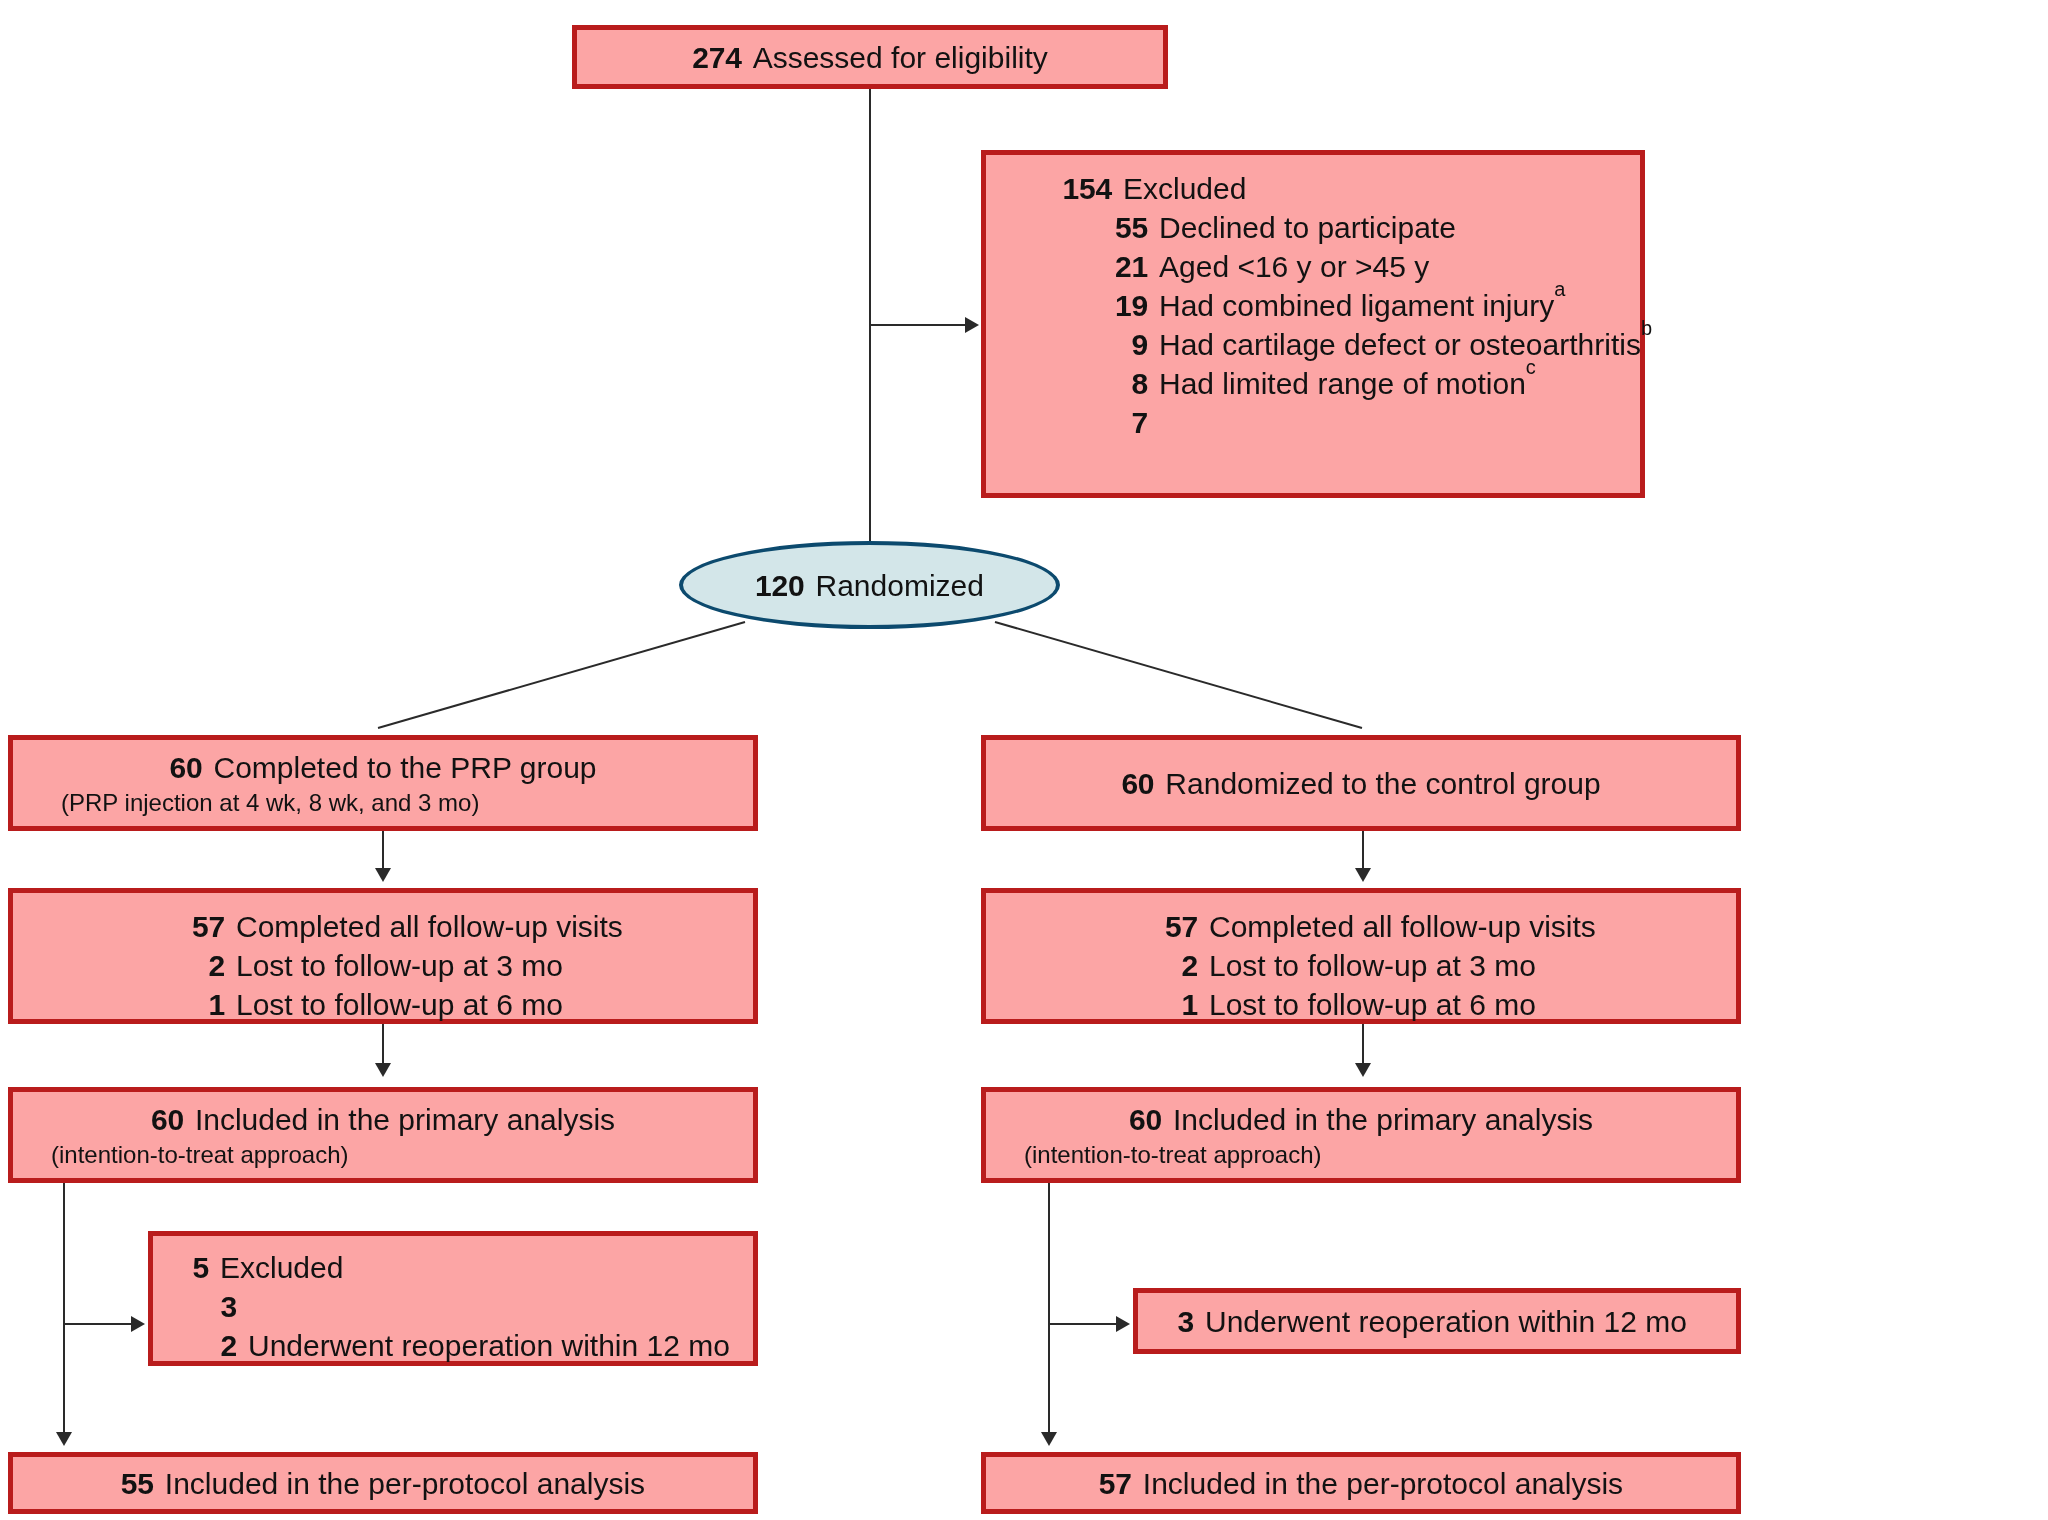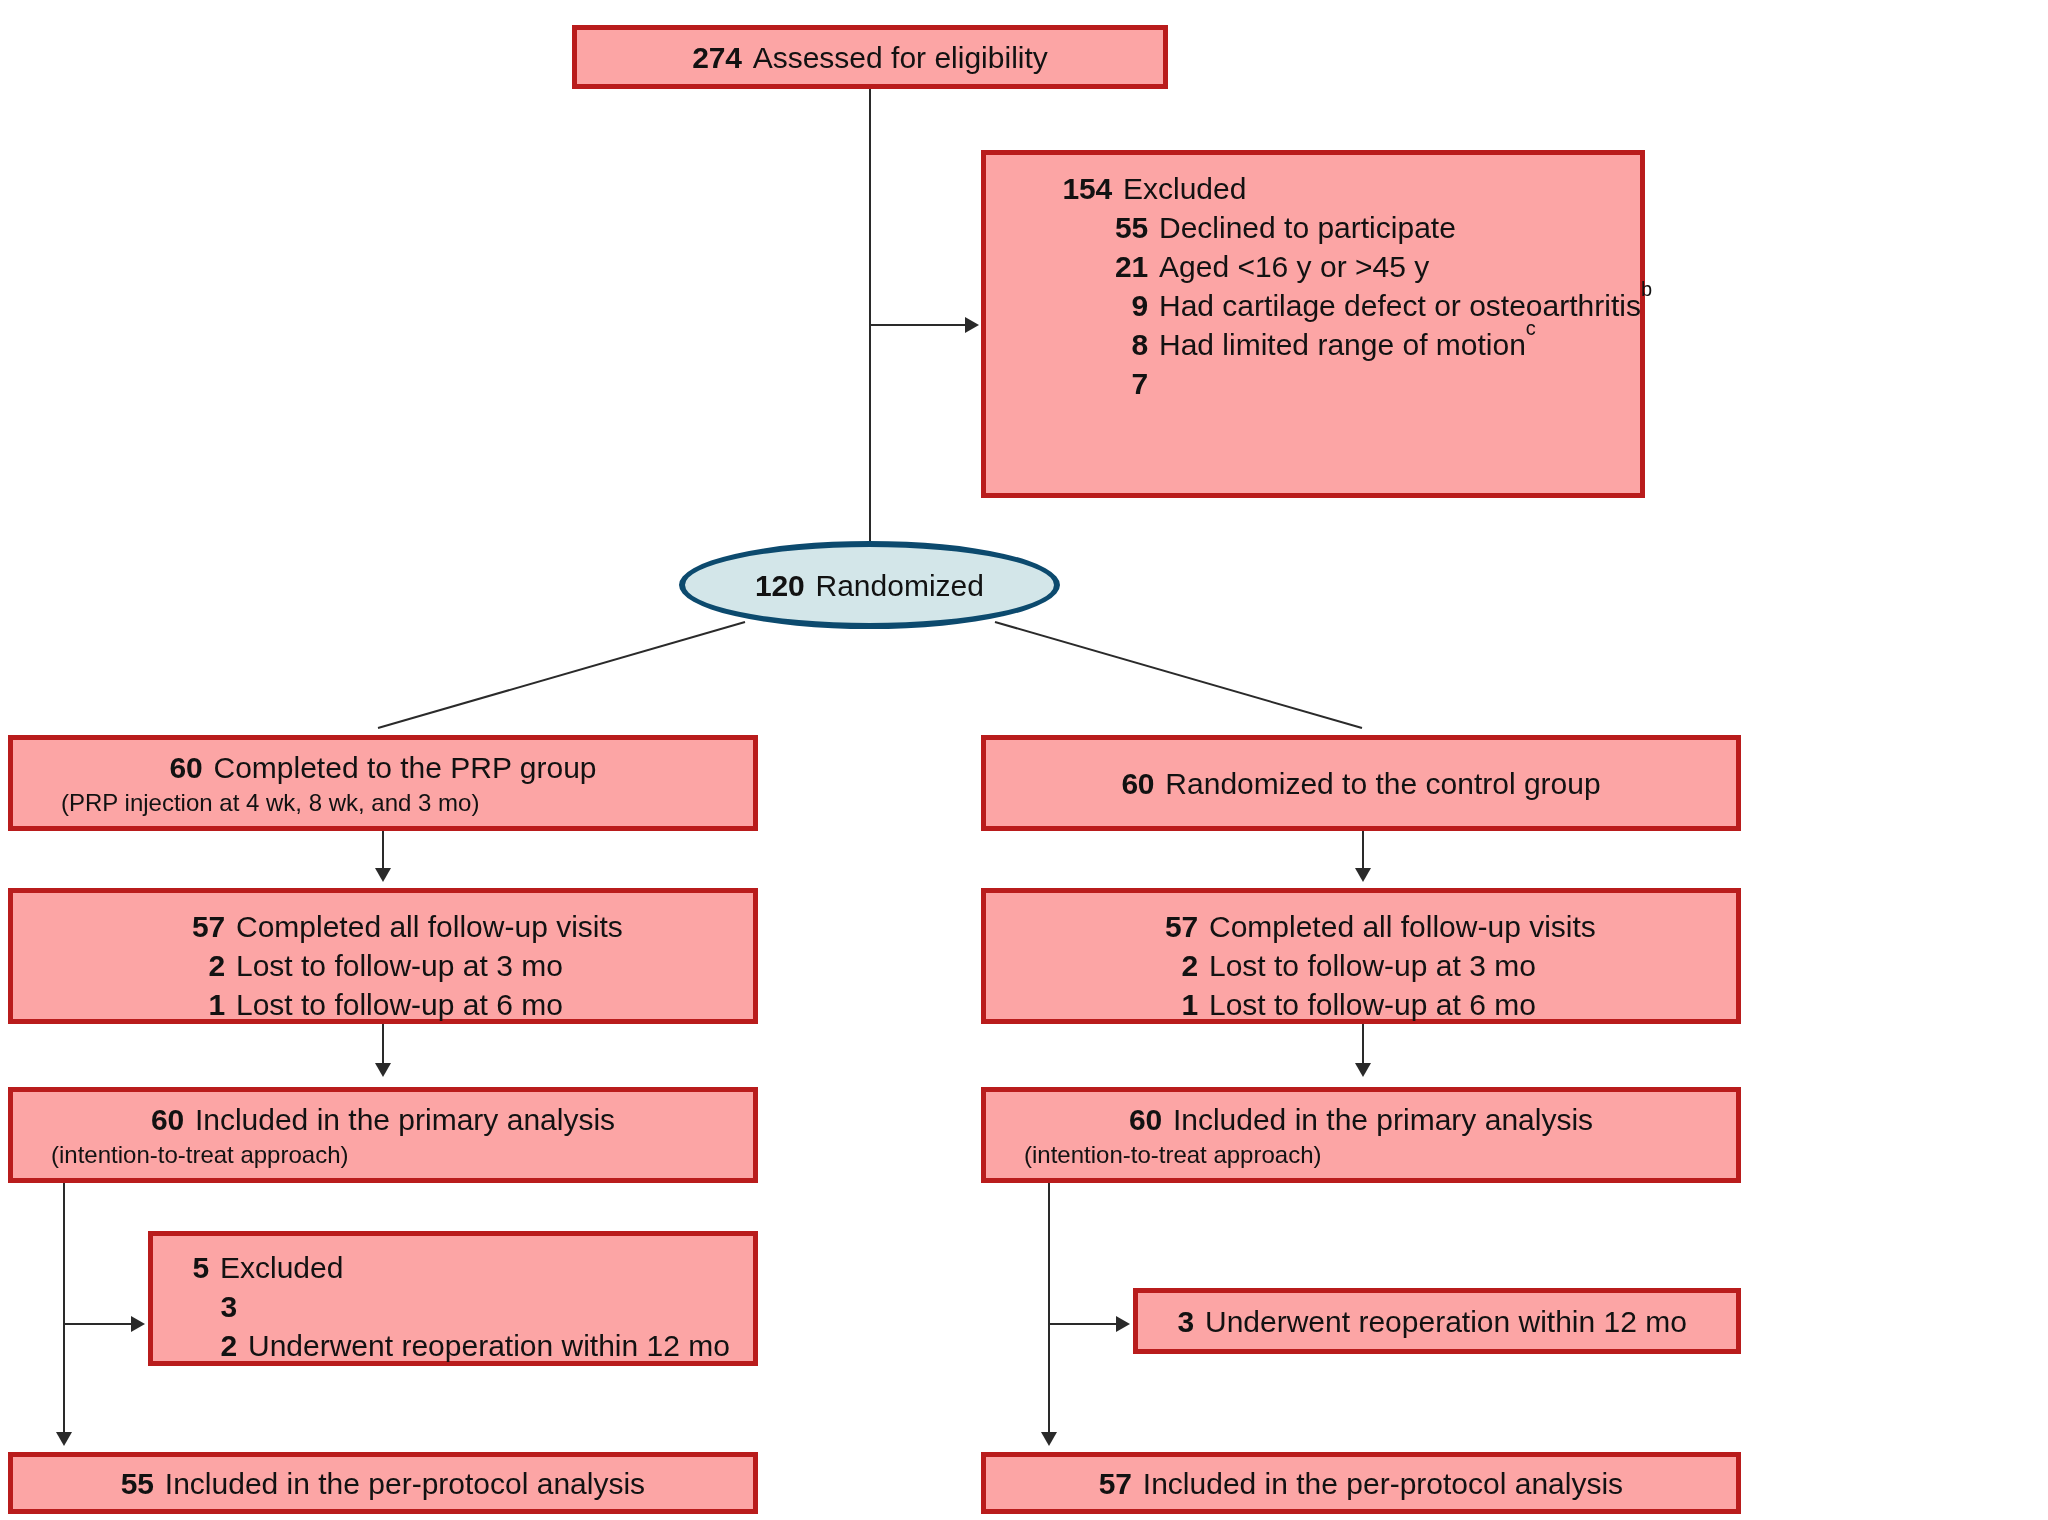--- a/index.html
+++ b/index.html
@@ -22,21 +22,21 @@
     background: #fca5a5;
     border: 5px solid #b91c1c;
     box-sizing: border-box;
     display: flex;
     flex-direction: column;
     justify-content: center;
   }
   .ellipse {
     position: absolute;
     background: #d3e6e9;
-    border: 6px solid #0c4a6e;
+    border: 4px solid #0c4a6e;
     border-radius: 50%;
     box-sizing: border-box;
     display: flex;
     align-items: center;
     justify-content: center;
   }
   .row {
     display: flex;
     align-items: baseline;
     white-space: nowrap;
@@ -128,20 +128,24 @@
       <div id="excluded-items" style="margin-left:36px;">
           <div class="row">
             <span class="n" style="width: 54px;">55</span>
             <span class="t">Declined to participate</span>
           </div>
           <div class="row">
             <span class="n" style="width: 54px;">21</span>
             <span class="t">Aged &lt;16 y or &gt;45 y</span>
           </div>
           <div class="row">
+            <span class="n" style="width: 54px;">19</span>
+            <span class="t">Had combined ligament injury<sup class="sub">a</sup></span>
+          </div>
+          <div class="row">
             <span class="n" style="width: 54px;">9</span>
             <span class="t">Had cartilage defect or osteoarthritis<sup class="sub">b</sup></span>
           </div>
           <div class="row">
             <span class="n" style="width: 54px;">8</span>
             <span class="t">Had limited range of motion<sup class="sub">c</sup></span>
           </div>
           <div class="row">
             <span class="n" style="width: 54px;">7</span>
           </div>

